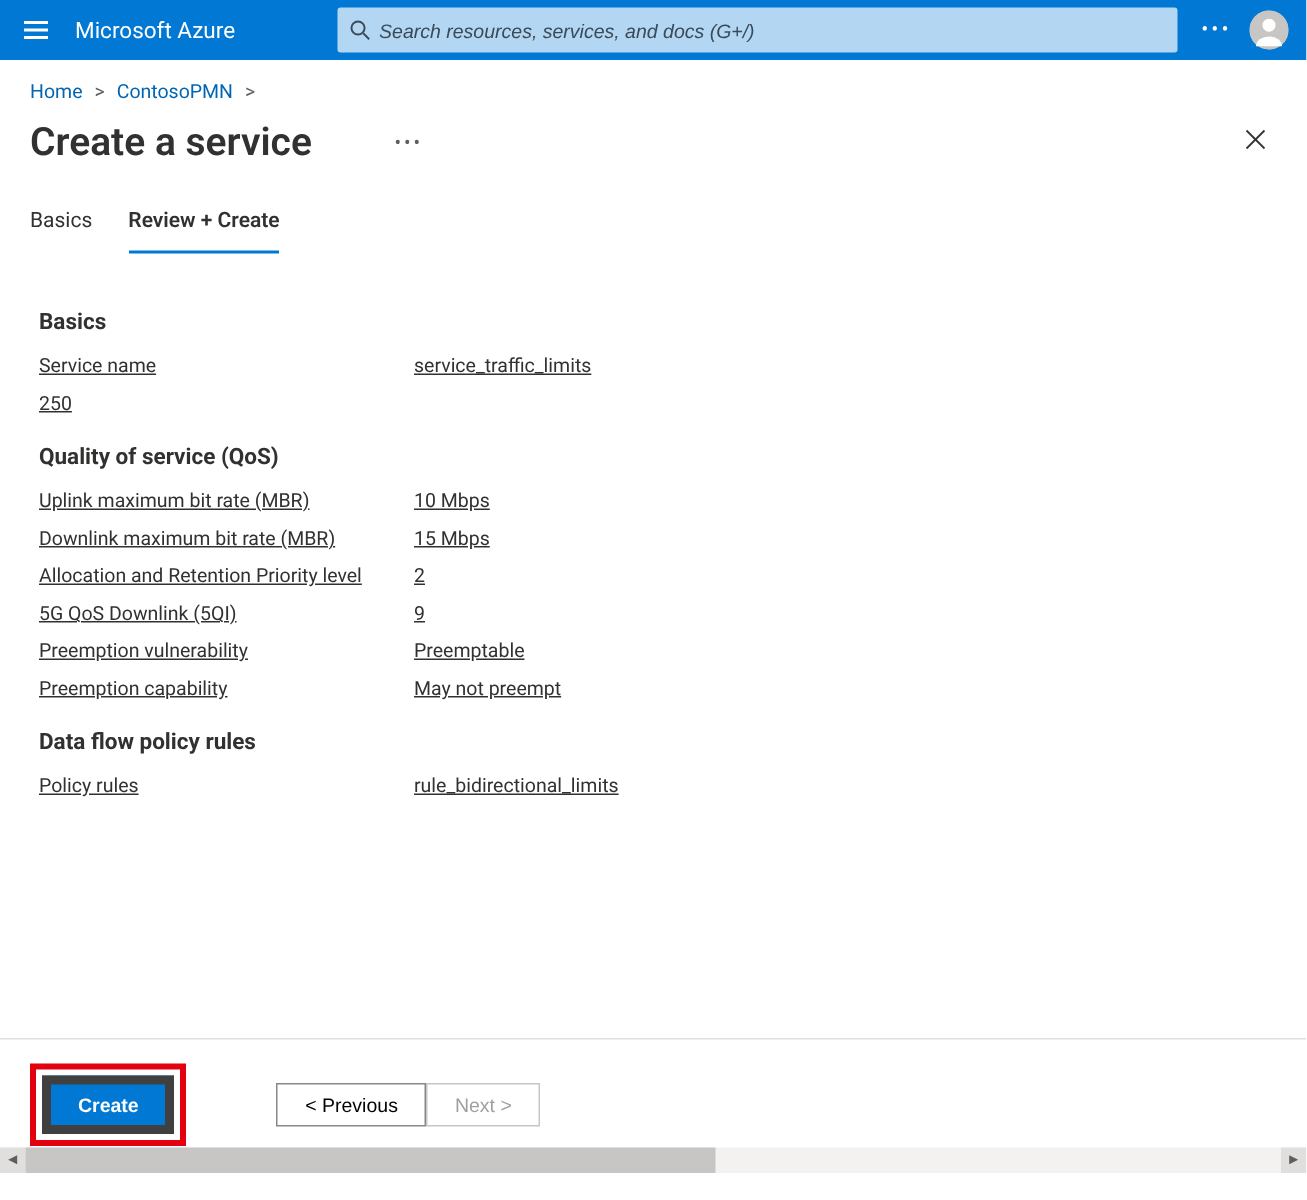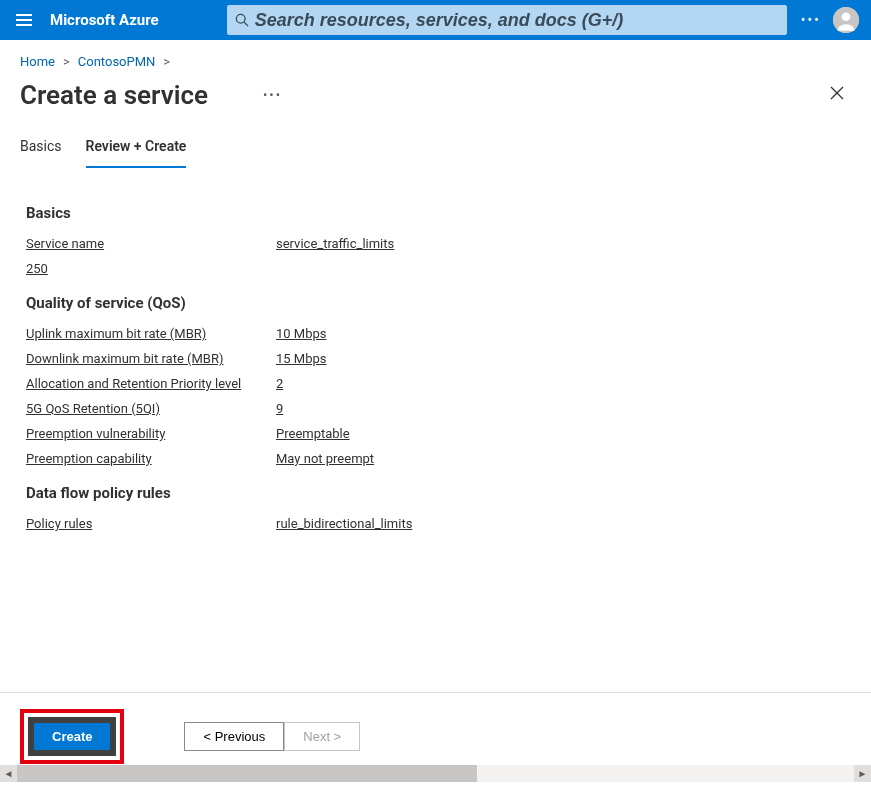--- a/index.html
+++ b/index.html
@@ -1,24 +1,24 @@
 <!DOCTYPE html>
 <html><head>
 <meta charset="utf-8">
 <style>
   * { box-sizing: border-box; }
   html, body { margin: 0; padding: 0; width: 871px; height: 800px; font-family: "Segoe UI", -apple-system, BlinkMacSystemFont, Roboto, sans-serif; font-size: 13px; color: #323130; background: #ffffff; overflow: hidden; }
   .topbar { height: 40px; background: #0078d4; display: flex; align-items: center; padding: 0 12px; gap: 14px; color: #fff; }
   .hamburger { cursor: pointer; display: flex; flex-direction: column; gap: 3px; padding: 4px; }
   .hamburger div { width: 16px; height: 2px; background: #fff; }
-  .brand { font-size: 15px; font-weight: 700; }
+  .brand { font-size: 15px; font-weight: 400; }
   .searchwrap { flex: 0 0 auto; margin-left: 54px; }
   .searchbox { display: flex; align-items: center; background: #b3d7f2; color: #3a4a58; border-radius: 2px; height: 30px; width: 560px; padding: 0 8px; }
   .searchbox svg { flex: 0 0 auto; }
-  .searchbox input { border: none; outline: none; background: transparent; font-size: 18px; color: #3a4a58; width: 100%; padding-left: 6px; font-weight: bold; }
+  .searchbox input { border: none; outline: none; background: transparent; font-size: 13px; color: #3a4a58; width: 100%; padding-left: 6px; }
   .searchbox input::placeholder { color: #3a4a58; font-style: italic; }
   .top-right { margin-left: auto; display: flex; align-items: center; gap: 12px; }
   .dots { color: #fff; cursor: pointer; font-size: 14px; letter-spacing: 2px; }
   .avatar { width: 26px; height: 26px; border-radius: 50%; background: #c8c6c4; display: flex; align-items: center; justify-content: center; }
   .avatar-inner { width: 26px; height: 26px; fill: #fff; }
 
   .content { position: relative; height: 742px; overflow: hidden; }
   .breadcrumb { padding: 14px 20px 6px 20px; font-size: 13px; color: #605e5c; display: flex; align-items: center; gap: 4px; }
   .breadcrumb a { color: #0066b4; text-decoration: none; cursor: pointer; }
   .breadcrumb .sep { color: #605e5c; padding: 0 4px; }
@@ -124,21 +124,21 @@
       </div>
     <div class="kv">
         <div class="k">Downlink maximum bit rate (MBR)</div>
         <div class="v">15 Mbps</div>
       </div>
     <div class="kv">
         <div class="k">Allocation and Retention Priority level</div>
         <div class="v">2</div>
       </div>
     <div class="kv">
-        <div class="k">5G QoS Retention (5QI)</div>
+        <div class="k">5G QoS Downlink (5QI)</div>
         <div class="v">9</div>
       </div>
     <div class="kv">
         <div class="k">Preemption vulnerability</div>
         <div class="v">Preemptable</div>
       </div>
     <div class="kv">
         <div class="k">Preemption capability</div>
         <div class="v">May not preempt</div>
       </div>

